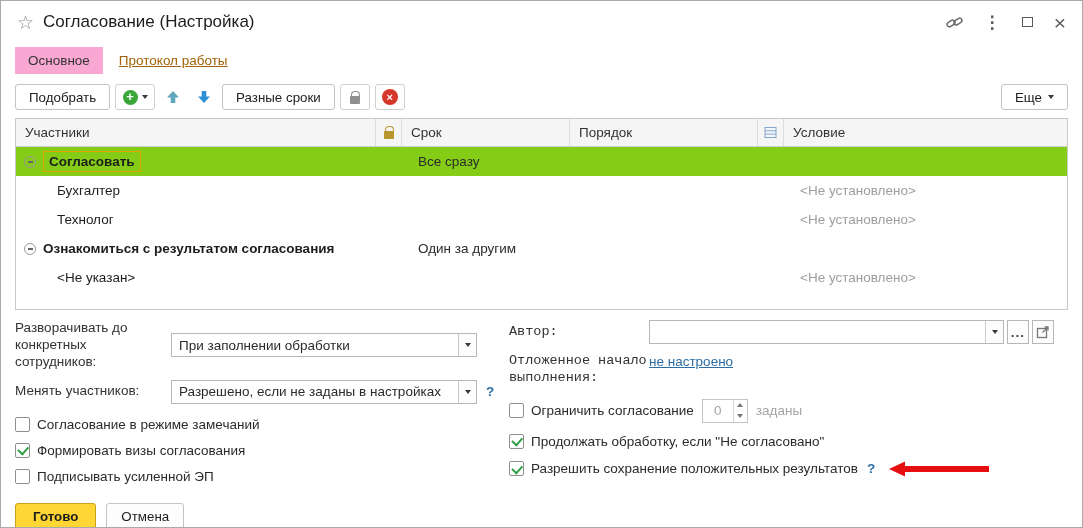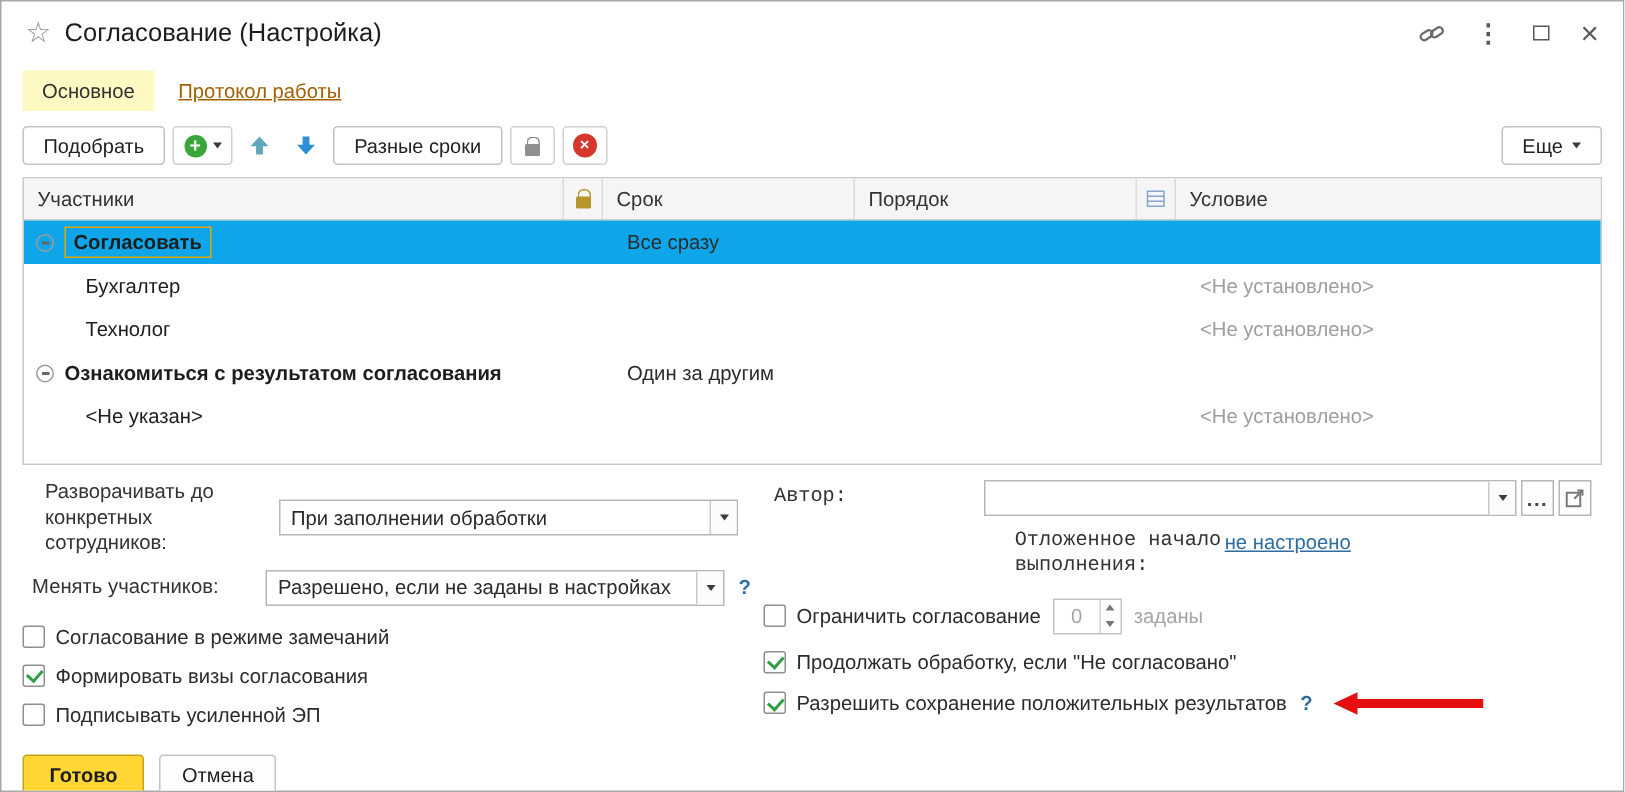--- a/index.html
+++ b/index.html
@@ -15,21 +15,21 @@
   .title { font-size:17px; color:#1c1c1c; }
   .spacer { flex:1; }
   .win-icons { display:flex; align-items:center; gap:21px; }
   .win-icons > * { display:flex; align-items:center; justify-content:center; cursor:pointer; }
   .dots { font-size:17px; color:#5a5a5a; font-weight:bold; }
   .maxbox { width:11px; height:10px; border:1.5px solid #5a5a5a; }
   .closex { font-size:21px; color:#5a5a5a; line-height:1; }
 
   
   .tabs { display:flex; align-items:center; padding:0 14px; height:34px; gap:16px; flex:none; }
-  .tab-active { background:#fef9c3; padding:6px 13px; color:#333; cursor:pointer; }
+  .tab-active { background:#f9a8d4; padding:6px 13px; color:#333; cursor:pointer; }
   .tab-link { color:#a16207; text-decoration:underline; cursor:pointer; }
 
   
   .toolbar { display:flex; align-items:center; padding:7px 14px 8px 14px; gap:5px; flex:none; }
   .btn { display:inline-flex; align-items:center; justify-content:center; gap:6px; background:#fff;
          border:1px solid #c3c3c3; border-radius:3px; height:26px; padding:0 13px; color:#222; cursor:pointer; }
   .ibtn { display:inline-flex; align-items:center; justify-content:center; gap:4px; background:#fff;
           border:1px solid #d0d0d0; border-radius:3px; height:26px; width:30px; cursor:pointer; }
   .ibtn.wide { width:40px; }
   .flatbtn { display:inline-flex; align-items:center; justify-content:center; height:26px; width:26px;
@@ -49,36 +49,36 @@
   .grid { margin:0 14px; border:1px solid #c9c9c9; height:192px; flex:none; background:#fff; }
   .grow { display:flex; align-items:stretch; height:29px; }
   .grid-header { background:#f5f5f5; border-bottom:1px solid #cfcfcf; height:28px; color:#333; }
   .hcell { display:flex; align-items:center; padding:0 9px; border-right:1px solid #dcdcdc; }
   .hcell.last { border-right:none; }
   .col-p { width:360px; } .col-l { width:26px; justify-content:center; padding:0; }
   .col-o { width:188px; } .col-t { width:168px; } .col-ci { width:26px; justify-content:center; padding:0; }
   .col-c { flex:1; }
   .bcell { display:flex; align-items:center; }
   .bcell.col-o { padding-left:16px; } .bcell.col-c { padding-left:16px; }
-  .grow.selected { background:#0ea5e9; }
+  .grow.selected { background:#84cc16; }
   .tree-minus { width:12px; height:12px; border:1px solid #9a9a9a; border-radius:50%;
                 position:relative; flex:none; cursor:pointer; }
   .tree-minus::after { content:""; position:absolute; left:2.5px; top:4.6px; width:5px; height:1.5px; background:#666; }
   .p-group { padding-left:8px; gap:7px; }
   .p-child { padding-left:41px; }
   .grow .name { color:#1d1d1d; }
   .grow.groupr .name { font-weight:bold; }
   .focus-box { border:1px solid #e2a800; padding:2px 5px; }
   .cond { color:#9e9e9e; }
 
   
   .form { display:flex; align-items:flex-start; padding:10px 14px 0 14px; flex:1; }
   .form-left { width:492px; flex:none; }
   .form-right { flex:1; padding-left:2px; }
-  .frow { display:flex; align-items:center; margin-bottom:9px;justify-content:center; }
+  .frow { display:flex; align-items:center; margin-bottom:9px; }
   .frow.top { align-items:flex-start; }
   .flabel { width:156px; flex:none; color:#333; line-height:1.25; }
   .flabel-r { width:140px; flex:none; color:#333; line-height:1.25;font-family:Liberation Mono, monospace; }
   .combo { display:flex; align-items:stretch; border:1px solid #b7b7b7; height:24px; background:#fff; cursor:pointer; }
   .combo-val { flex:1; display:flex; align-items:center; padding:0 7px; white-space:nowrap; overflow:hidden; }
   .combo-dd { width:18px; border-left:1px solid #c9c9c9; display:flex; align-items:center;
               justify-content:center; background:#fcfcfc; }
   .w306 { width:306px; } .w355 { width:355px; }
   .help { color:#2d6da3; font-weight:bold; margin-left:9px; cursor:pointer; }
   .cb-row { display:flex; align-items:center; margin-bottom:11px; cursor:pointer; }

